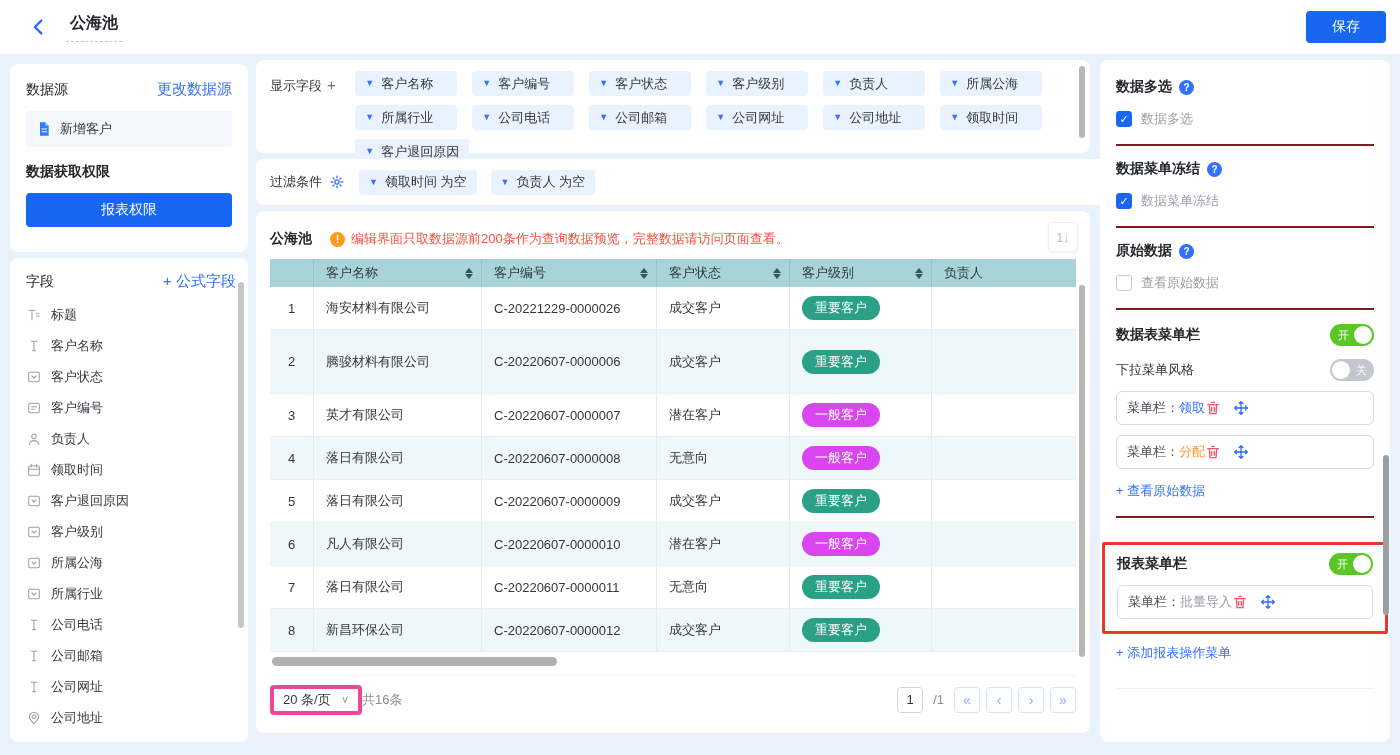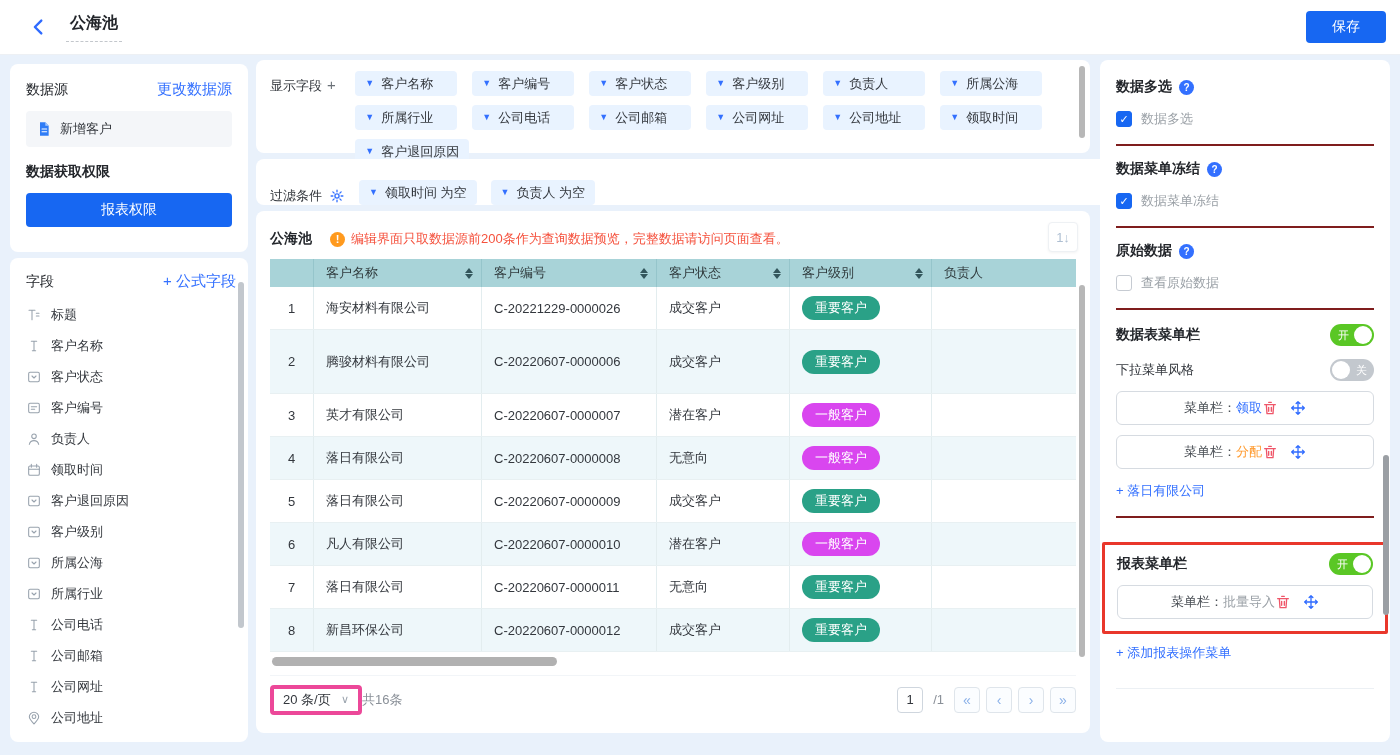--- a/index.html
+++ b/index.html
@@ -25,21 +25,21 @@
   .ficon{width:16px;height:16px;flex:0 0 16px;display:inline-flex}
   .ficon svg{width:16px;height:16px;stroke:#98a2ad;fill:none;stroke-width:1.6;stroke-linecap:round;stroke-linejoin:round}
   .vscroll{position:absolute;border-radius:3px;background:#c2c7cd}
   
   #card-chips{left:256px;top:60px;width:834px;height:93px;padding:11px 14px;display:flex}
   .chips-label{width:86px;padding-top:5px;color:#33373d;white-space:nowrap}
   .add-plus{color:#6b7178;margin-left:5px;cursor:pointer;font-size:15px}
   .chips-wrap{display:flex;flex-wrap:wrap;gap:9px 15px;width:726px;align-content:flex-start}
   .chip{display:inline-flex;align-items:center;gap:7px;min-width:102px;height:25px;background:#e9f3ff;border-radius:4px;padding:0 10px;color:#33373d;cursor:pointer}
   .chip .caret{color:#3370ff;font-size:9px;line-height:1}
-  #card-filter{left:256px;top:159px;width:1004px;height:46px;padding:0 14px;display:flex;align-items:flex-end;gap:14px}
+  #card-filter{left:256px;top:159px;width:1004px;height:46px;padding:0 14px;display:flex;align-items:center;gap:14px}
   .filter-label{display:flex;align-items:center;gap:7px;color:#33373d}
   .gear{width:16px;height:16px;cursor:pointer}
   
   #card-table{left:256px;top:211px;width:834px;height:522px;padding:12px 14px}
   .tbl-titlebar{display:flex;align-items:center;height:32px;position:relative}
   .tbl-title{font-size:14px;font-weight:bold;color:#23262b;margin-right:18px}
   .warn{display:flex;align-items:center;gap:6px;color:#f5513d}
   .warn-ic{width:15px;height:15px;border-radius:50%;background:#ff9a1e;color:#fff;font-weight:bold;font-size:11px;display:inline-flex;align-items:center;justify-content:center;flex:0 0 15px}
   .sort-btn{position:absolute;right:-2px;top:-1px;width:30px;height:30px;border:1px solid #eef1f4;border-radius:4px;background:#fff;box-shadow:0 1px 3px rgba(0,0,0,.05);color:#aebfd2;font-size:13px;display:flex;align-items:center;justify-content:center;cursor:pointer}
   .thead{display:flex;height:28px;background:#a8d3d8;margin-top:4px}
@@ -85,21 +85,21 @@
   .toggle{width:44px;height:22px;border-radius:11px;display:inline-flex;align-items:center;cursor:pointer;position:relative}
   .toggle.on{background:#5ac725}
   .toggle.off{background:#c3c8ce}
   .toggle .t-label{color:#fff;font-size:11px;position:absolute}
   .toggle.on .t-label{left:8px}
   .toggle.off .t-label{right:7px}
   .toggle .knob{width:18px;height:18px;border-radius:50%;background:#fff;position:absolute;top:2px}
   .toggle.on .knob{right:2px}
   .toggle.off .knob{left:2px}
   .sub-label{color:#33373d;font-size:13px}
-  .menu-item{margin-top:10px;height:34px;border:1px solid #d6dbe1;border-radius:6px;display:flex;align-items:center;justify-content:center;padding:0 10px;background:#fff}
+  .menu-item{margin-top:10px;height:34px;border:1px solid #d6dbe1;border-radius:6px;display:flex;align-items:center;justify-content:flex-start;padding:0 10px;background:#fff}
   .mi-text{color:#4a4f55}
   .mi-val.v-blue{color:#3370ff}
   .mi-val.v-orange{color:#ff9a2e}
   .mi-val.v-grey{color:#9aa0a6}
   .mi-icons{display:flex;align-items:center;gap:12px}
   .mi-icons svg{width:16px;height:16px;cursor:pointer}
   .add-link{display:inline-block;margin-top:13px;color:#3370ff;cursor:pointer}
   .annotation{border:3px solid #e9372b;border-radius:2px;margin:10px -14px 4px -14px;padding:8px 12px 12px 12px}
   .right-vscroll{position:absolute;right:1px;top:395px;width:6px;height:160px;background:#9b9fa4;border-radius:3px}
 </style>
@@ -568,21 +568,21 @@
       <span class="mi-text"><span>菜单栏：</span><span class="mi-val v-orange">分配</span></span>
       <span class="mi-icons">
         <svg viewBox="0 0 24 24">
             <path d="M4 7h16M10 3.5h4M6.5 7l1 13.5h9l1-13.5M10 11v6M14 11v6" stroke="#ef5669" stroke-width="2" fill="none" stroke-linecap="round" stroke-linejoin="round"></path>
           </svg>
         <svg viewBox="0 0 24 24">
             <path d="M12 2.5v19M2.5 12h19M9.2 5.3L12 2.5l2.8 2.8M9.2 18.7l2.8 2.8 2.8-2.8M5.3 9.2L2.5 12l2.8 2.8M18.7 9.2l2.8 2.8-2.8 2.8" stroke="#2f6bff" stroke-width="2" fill="none" stroke-linecap="round" stroke-linejoin="round"></path>
           </svg>
       </span>
     </div>
-    <a class="add-link">+ 落日有限公司</a>
+    <a class="add-link">+ 查看原始数据</a>
   </div>
 
   <div class="rsec last">
     <div class="annotation">
       <div class="row-between">
         <span class="rtitle">报表菜单栏</span>
         <span class="toggle on">
             <span class="t-label">开</span>
             <span class="knob"></span>
           </span>

